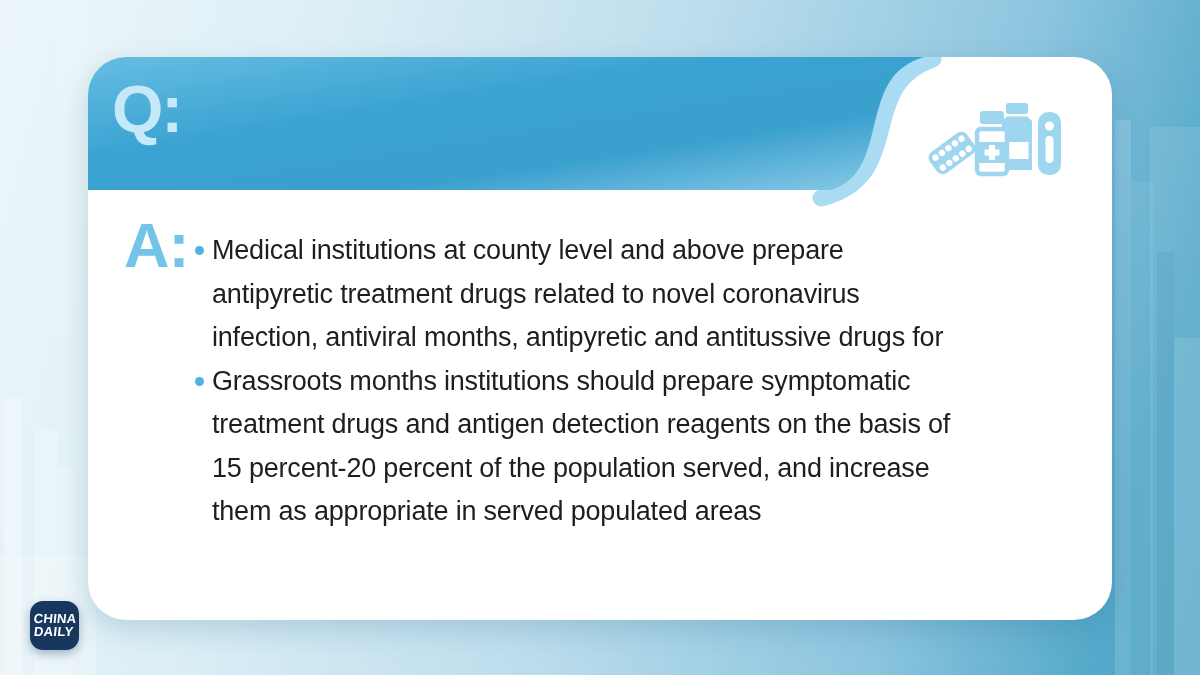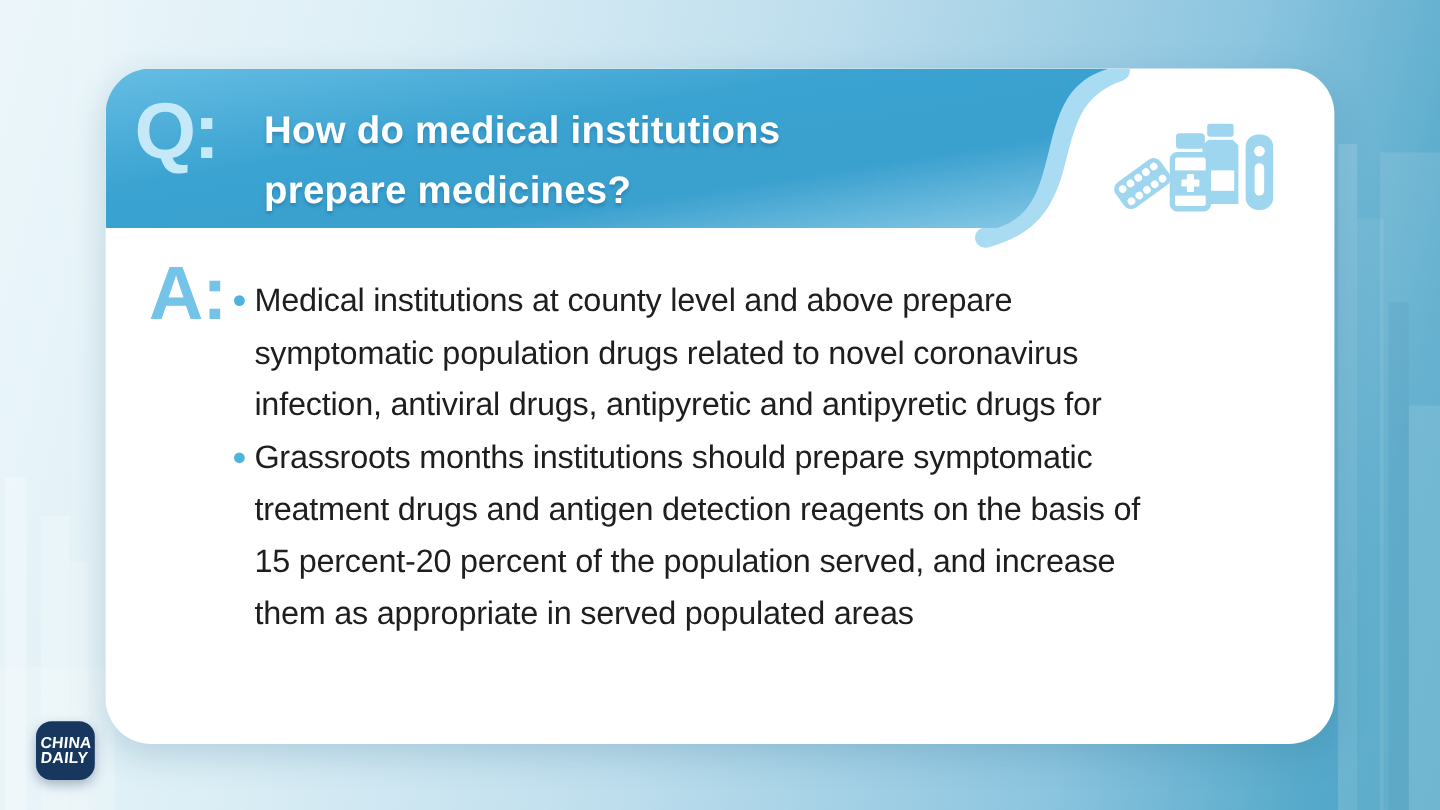--- a/index.html
+++ b/index.html
@@ -81,24 +81,20 @@
           <stop offset="68%" stop-color="#3AA0CE"></stop>
           <stop offset="100%" stop-color="#8FCDE9"></stop>
         </linearGradient>
       </defs>
       <path d="M845,2 C810,14 801,38 793,71 C785,104 776,130 733,141" fill="none" stroke="#A9DCF2" stroke-width="17" stroke-linecap="round"></path>
       <path d="M0,0 L836,0 C803,10 795,33 787,65 C779,97 774,123 743,133 L0,133 Z" fill="url(#hgrad)"></path>
     </svg>
 
     <div class="q-label">Q:</div>
 
-    <div class="q-lines">
-      <div>How do medical institutions</div>
-      <div>prepare medicines?</div>
-    </div>
 
     <svg class="icons-svg" width="140" height="80" viewBox="0 0 140 80">
       <g fill="#9ED5EF">
 
         <g transform="translate(24,50) rotate(-36)">
           <rect x="-23" y="-13" width="46" height="26" rx="7"></rect>
           <g fill="#ffffff">
             <circle cx="-16" cy="-6" r="3.2"></circle>
               <circle cx="-8" cy="-6" r="3.2"></circle>
               <circle cx="0" cy="-6" r="3.2"></circle>
@@ -135,22 +131,22 @@
         </g>
       </g>
     </svg>
 
     <div class="a-label">A:</div>
 
     <div class="answers">
       <div class="bullet">
         <span class="dot"></span>
         <div class="bline">Medical institutions at county level and above prepare</div>
-        <div class="bline">symptomatic population drugs related to novel coronavirus</div>
-        <div class="bline">infection, antiviral drugs, antipyretic and antipyretic drugs for</div>
+        <div class="bline">antipyretic treatment drugs related to novel coronavirus</div>
+        <div class="bline">infection, antiviral months, antipyretic and antitussive drugs for</div>
       </div>
       <div class="bullet">
         <span class="dot"></span>
         <div class="bline">Grassroots months institutions should prepare symptomatic</div>
         <div class="bline">treatment drugs and antigen detection reagents on the basis of</div>
         <div class="bline">15 percent-20 percent of the population served, and increase</div>
         <div class="bline">them as appropriate in served populated areas</div>
       </div>
     </div>
 

